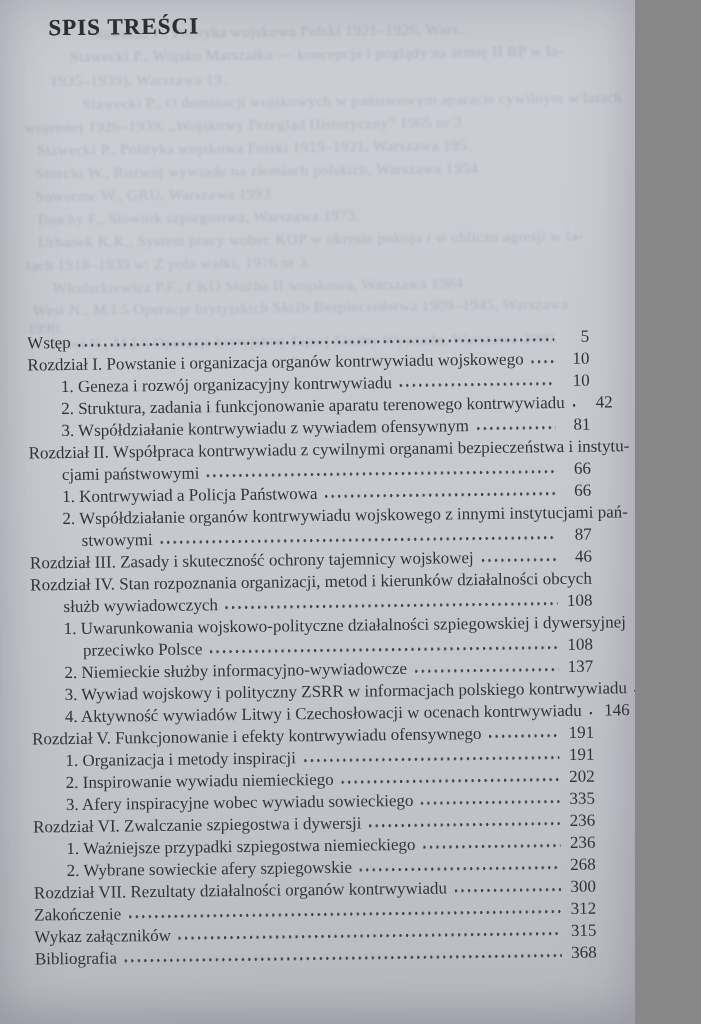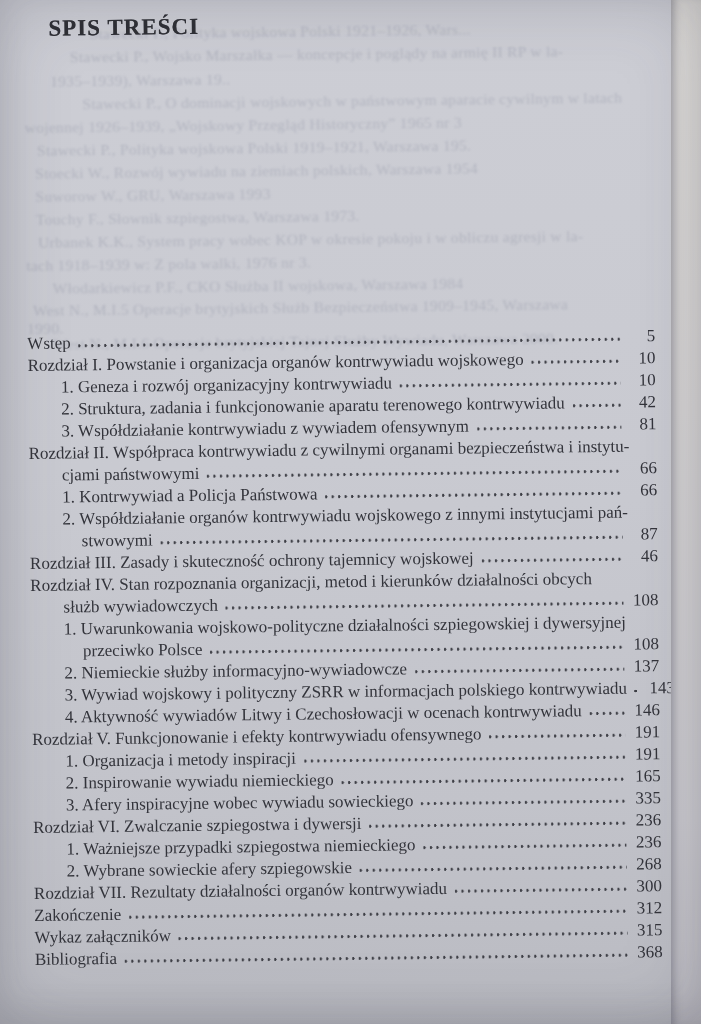--- a/index.html
+++ b/index.html
@@ -1,18 +1,18 @@
 <!DOCTYPE html>
 <html style="--ink: #33343b; --dots: #3e3f46; --bleed: #9fa2b0;"><head>
 <meta charset="utf-8">
 <style>
   html,body{margin:0;padding:0;background:#888;}
   .stage{
     position:relative;
-    width:701px;height:1024px;
+    width:635px;height:1024px;
     overflow:hidden;
     font-family:"Liberation Serif","DejaVu Serif",serif;
     background:linear-gradient(178deg,#cdced5 0%,#c9cad1 45%,#c2c3ca 78%,#b9bac1 100%);
   }
   .stage::after{ 
     content:"";position:absolute;inset:0;pointer-events:none;
     box-shadow:inset 0 0 70px rgba(55,55,68,.22), inset 0 -14px 30px rgba(55,55,68,.10);
   }
   .page-edge{
     position:absolute;top:0;bottom:0;left:671px;width:30px;
@@ -168,21 +168,21 @@
           <span class="pg">191</span>
         </div>
         <div class="toc-row l1">
           <span class="toc-text">1. Organizacja i metody inspiracji</span>
           <span class="leader"></span>
           <span class="pg">191</span>
         </div>
         <div class="toc-row l1">
           <span class="toc-text">2. Inspirowanie wywiadu niemieckiego</span>
           <span class="leader"></span>
-          <span class="pg">165</span>
+          <span class="pg">202</span>
         </div>
         <div class="toc-row l1">
           <span class="toc-text">3. Afery inspiracyjne wobec wywiadu sowieckiego</span>
           <span class="leader"></span>
           <span class="pg">335</span>
         </div>
         <div class="toc-row l0">
           <span class="toc-text">Rozdział VI. Zwalczanie szpiegostwa i dywersji</span>
           <span class="leader"></span>
           <span class="pg">236</span>

